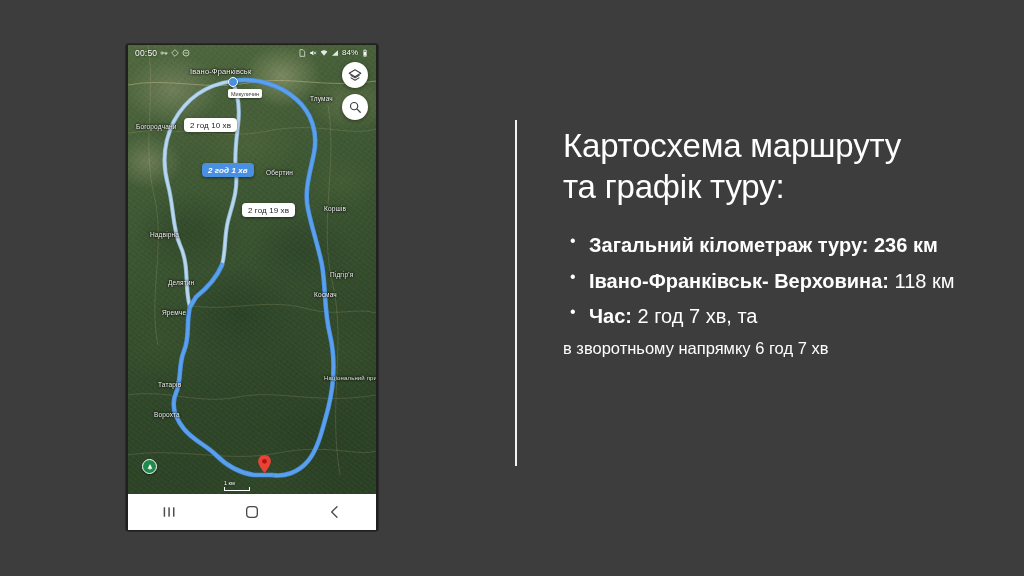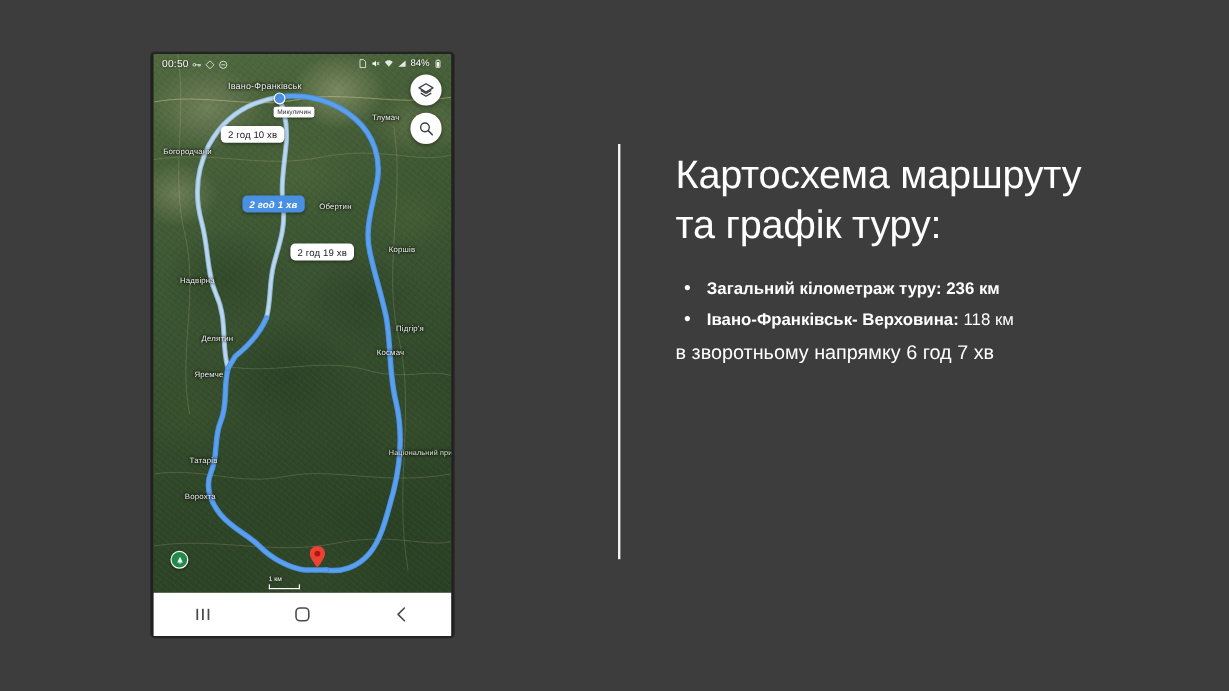--- a/index.html
+++ b/index.html
@@ -82,21 +82,21 @@
     display: flex;
     align-items: center;
     justify-content: space-between;
     padding: 0 7px;
     box-sizing: border-box;
     font-size: 8px;
     color: #ffffff;
     text-shadow: 0 0 2px rgba(0,0,0,.8);
     z-index: 6;
   }
-  .status-left, .status-right { display: flex; align-items: flex-end; gap: 3px; }
+  .status-left, .status-right { display: flex; align-items: center; gap: 3px; }
   .status-clock { font-size: 8.5px; letter-spacing: .2px; }
   .sicon { width: 8px; height: 8px; display: inline-block; opacity: .95; }
   .battery-text { font-size: 8px; }
 
   
   .route-svg { position: absolute; inset: 0; z-index: 3; }
   .route-main { fill: none; stroke: #4a90e2; stroke-width: 4.6; stroke-linecap: round; stroke-linejoin: round; }
   .route-main-core { fill: none; stroke: #5aa0ef; stroke-width: 3; stroke-linecap: round; stroke-linejoin: round; }
   .route-alt { fill: none; stroke: #9ec5ea; stroke-width: 4.2; stroke-linecap: round; stroke-linejoin: round; opacity: .85; }
   .route-alt-core { fill: none; stroke: #bcd9f4; stroke-width: 2.6; stroke-linecap: round; stroke-linejoin: round; opacity: .9; }
@@ -252,21 +252,21 @@
   .title span { display: block; }
   .bullets {
     list-style: none;
     margin: 0;
     padding: 0;
     color: #ffffff;
   }
   .bullets li {
     position: relative;
     padding-left: 26px;
-    font-size: 14px;
+    font-size: 20px;
     line-height: 1.62;
     margin-bottom: 3px;
   }
   .bullets li::before {
     content: "\2022";
     position: absolute;
     left: 7px;
     top: -1px;
     font-size: 16px;
     color: #ffffff;
@@ -346,21 +346,21 @@
           <path d="M12 0C5.4 0 0 5.4 0 12c0 8.4 12 22 12 22s12-13.6 12-22C24 5.4 18.6 0 12 0z" fill="#ea4335"></path>
           <circle cx="12" cy="12" r="4.6" fill="#b31412"></circle>
         </svg>
       </div>
 
       <div class="scale-bar">
         <span>1 км</span>
         <span class="bar"></span>
       </div>
 
-      <div class="chip chip-white" style="left:56px; top:60px;">2 год 10 хв</div>
+      <div class="chip chip-white" style="left:56px; top:73px;">2 год 10 хв</div>
       <div class="chip chip-blue" style="left:74px; top:118px;font-style:italic;">2 год 1 хв</div>
       <div class="chip chip-white" style="left:114px; top:158px;">2 год 19 хв</div>
 
       <div class="map-btn layers">
         <svg width="14" height="14" viewBox="0 0 24 24">
           <path d="M12 3 L22 9 L12 15 L2 9 Z" fill="none" stroke="#3c4043" stroke-width="1.8" stroke-linejoin="round"></path>
           <path d="M4.5 12.5 L12 17 L19.5 12.5" fill="none" stroke="#3c4043" stroke-width="1.8" stroke-linejoin="round"></path>
           <path d="M4.5 16.5 L12 21 L19.5 16.5" fill="none" stroke="#3c4043" stroke-width="1.8" stroke-linejoin="round"></path>
         </svg>
       </div>
@@ -442,15 +442,18 @@
     <span>та графік туру:</span>
   </h1>
 
   <ul class="bullets">
     <li>
       <b>Загальний кілометраж туру: 236 км</b><span></span>
     </li>
     <li>
       <b>Івано-Франківськ- Верховина:</b><span> 118 км</span>
     </li>
+    <li>
+      <b>Час:</b><span> 2 год 7 хв, та</span>
+    </li>
   </ul>
   <p class="wrap-line">в зворотньому напрямку 6 год 7 хв</p>
 </div>
 
 </body></html>

